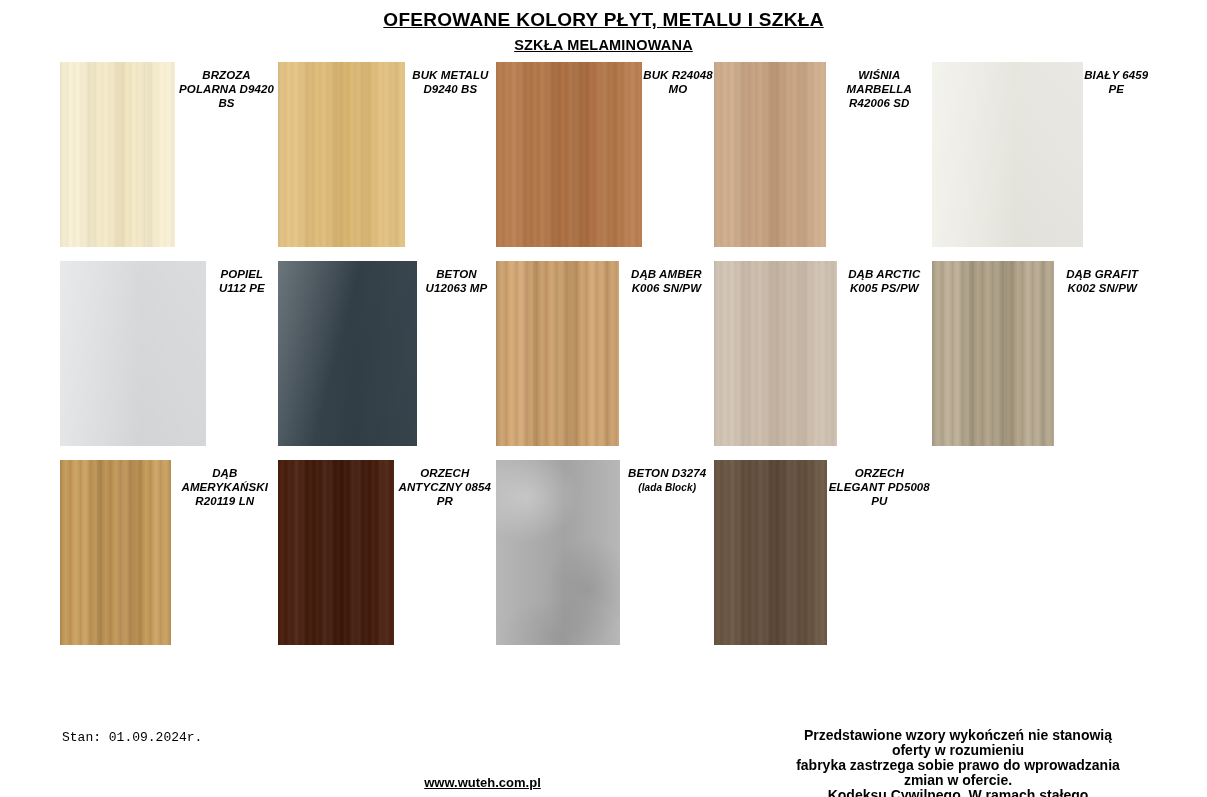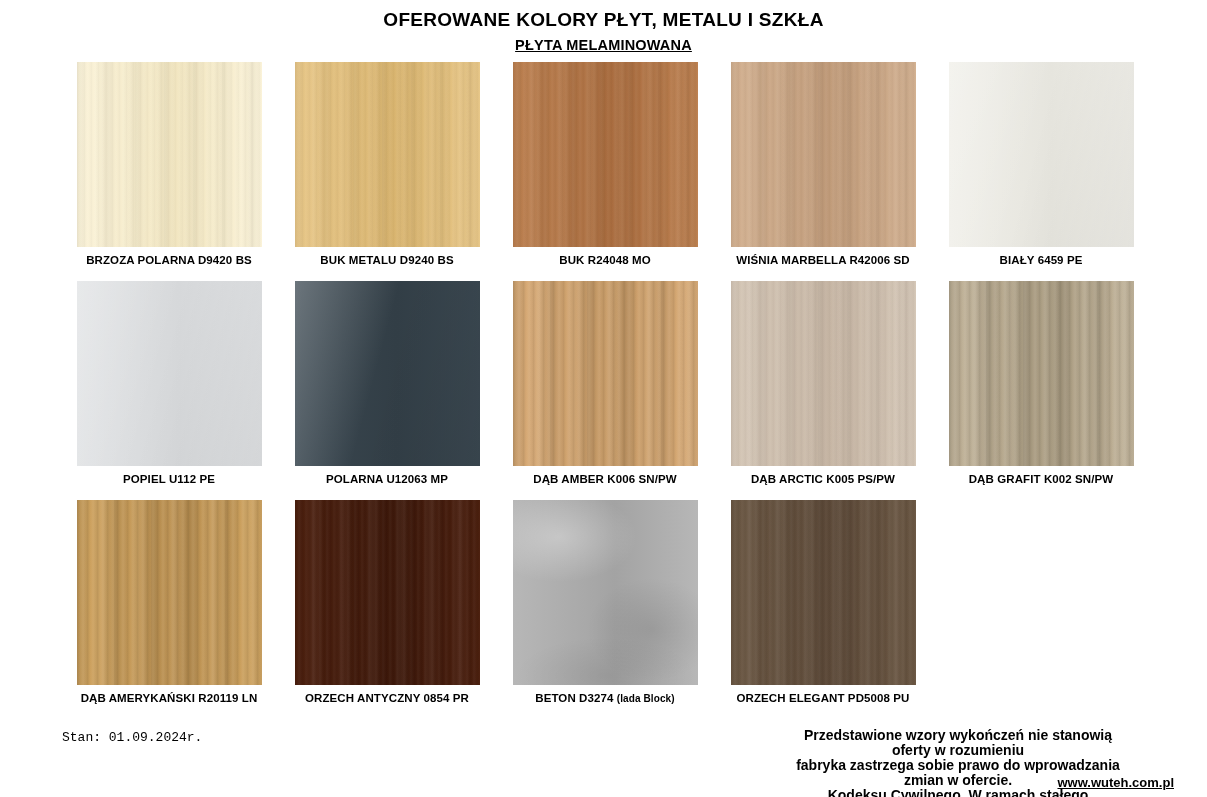--- a/index.html
+++ b/index.html
@@ -22,20 +22,21 @@
   }
   .title {
     position: absolute;
     top: 9px;
     left: 0;
     width: 1207px;
     text-align: center;
     font-size: 19px;
     font-weight: 700;
     letter-spacing: 0.3px;
+    text-decoration: underline;
   }
   .subtitle {
     position: absolute;
     top: 37px;
     left: 0;
     width: 1207px;
     text-align: center;
     font-size: 14.5px;
     font-weight: 700;
     text-decoration: underline;
@@ -48,22 +49,22 @@
     width: 1090px;
   }
   .row {
     display: flex;
     width: 1090px;
     margin-bottom: 14px;
   }
   .cell {
     width: 218px;
     display: flex;
-    flex-direction: column;
-    align-items: center;
+    flex-direction: row;
+    font-style: italic;
   }
   .swatch {
     width: 185px;
     height: 185px;
     position: relative;
     overflow: hidden;
     background-color: #ccc;
   }
   .swatch .grain {
     position: absolute;
@@ -95,22 +96,22 @@
     width: 330px;
     text-align: center;
     font-size: 14px;
     line-height: 15px;
     font-weight: 600;
   }
   .website {
     position: absolute;
     top: 775px;
     left: 0;
-    width: 1174px;
-    text-align: right;
+    width: 965px;
+    text-align: center;
     font-size: 13px;
     font-weight: 700;
     text-decoration: underline;
   }
   
   .v-stripes {
     background-image:
       repeating-linear-gradient(90deg,
         rgba(0,0,0,0.035) 0px, rgba(0,0,0,0.0) 2px, rgba(255,255,255,0.04) 4px, rgba(0,0,0,0.02) 7px),
       repeating-linear-gradient(90deg,
@@ -132,21 +133,21 @@
   .flat-sheen {
     background-image: linear-gradient(105deg, rgba(255,255,255,0.25), rgba(255,255,255,0) 45%, rgba(0,0,0,0.05));
   }
 </style>
 </head>
 <body>
 
 <div class="page">
 
   <div class="title">OFEROWANE KOLORY PŁYT, METALU I SZKŁA</div>
-  <div class="subtitle">PŁYTA MELAMINOWANA</div>
+  <div class="subtitle">SZKŁA MELAMINOWANA</div>
 
   <div class="grid">
 
     <div class="row">
       <div class="cell">
         <div class="swatch" style="background: linear-gradient(90deg, rgb(251, 243, 217), rgb(242, 230, 192) 55%, rgb(251, 243, 217));">
           <div class="grain v-stripes"></div>
         </div>
         <div class="cell-label">
           <span>BRZOZA POLARNA D9420 BS</span>
@@ -193,21 +194,21 @@
         </div>
         <div class="cell-label">
           <span>POPIEL U112 PE</span>
         </div>
       </div>
       <div class="cell">
         <div class="swatch" style="background: linear-gradient(90deg, rgb(58, 71, 80), rgb(50, 62, 70) 55%, rgb(58, 71, 80));">
           <div class="grain flat-sheen"></div>
         </div>
         <div class="cell-label">
-          <span>POLARNA U12063 MP</span>
+          <span>BETON U12063 MP</span>
         </div>
       </div>
       <div class="cell">
         <div class="swatch" style="background: linear-gradient(90deg, rgb(217, 171, 118), rgb(199, 154, 101) 55%, rgb(217, 171, 118));">
           <div class="grain v-stripes-strong"></div>
         </div>
         <div class="cell-label">
           <span>DĄB AMBER K006 SN/PW</span>
         </div>
       </div>

